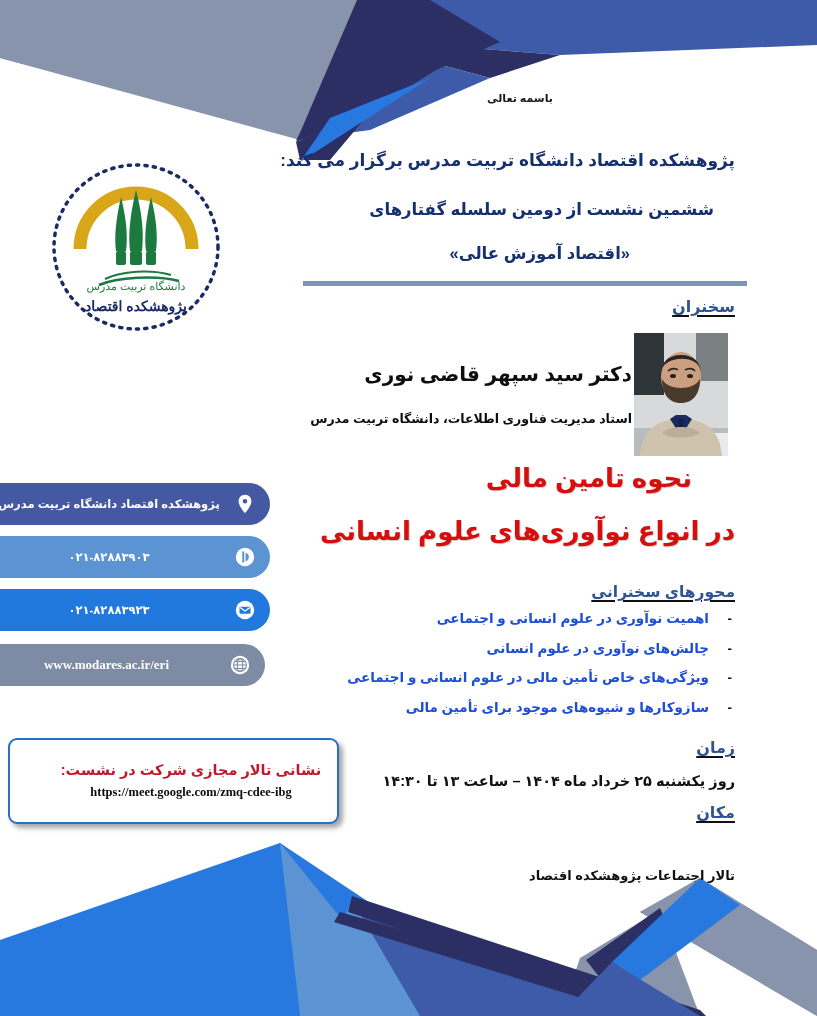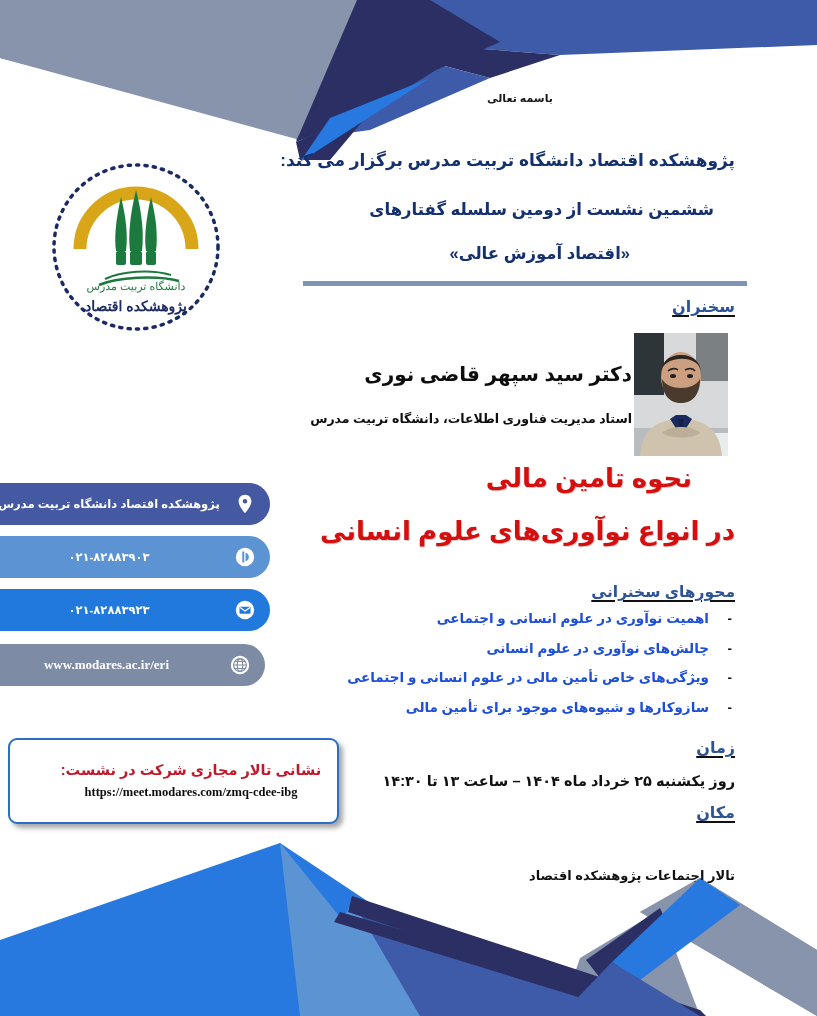--- a/index.html
+++ b/index.html
@@ -237,16 +237,16 @@
             <ellipse cx="12" cy="12" rx="3" ry="7"></ellipse>
             <path d="M5 12h14M6.5 8.2h11M6.5 15.8h11"></path>
           </g>
         </svg>
     </span>
     <span class="txt latin">www.modares.ac.ir/eri</span>
   </div>
 
   <div id="meetbox">
     <div id="meet-title">نشانی تالار مجازی شرکت در نشست:</div>
-    <div id="meet-url">https://meet.modares.com/zmq-cdee-ibg</div>
+    <div id="meet-url">https://meet.google.com/zmq-cdee-ibg</div>
   </div>
 
 </div>
 
 </body></html>

